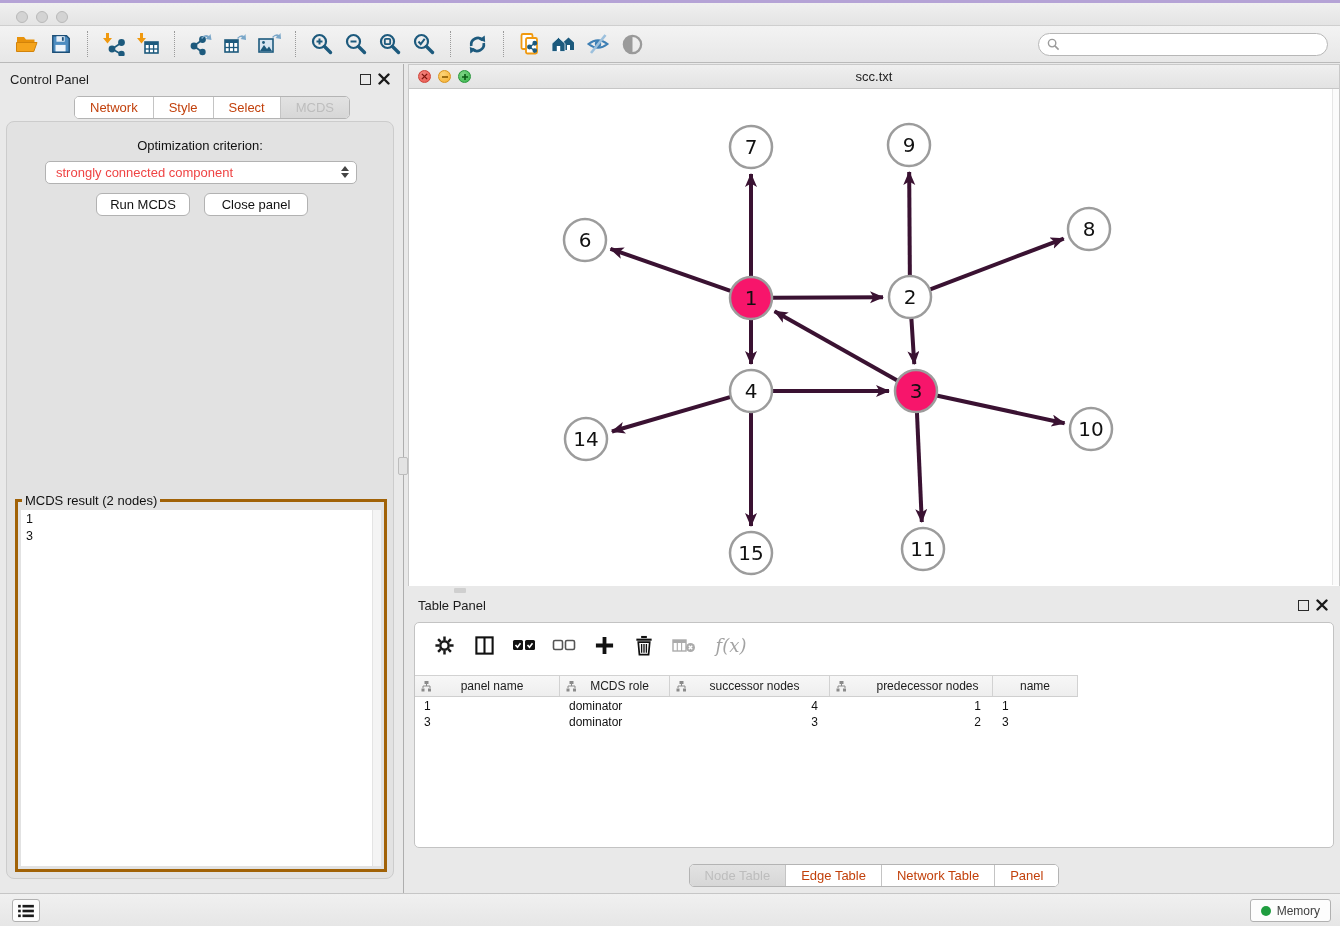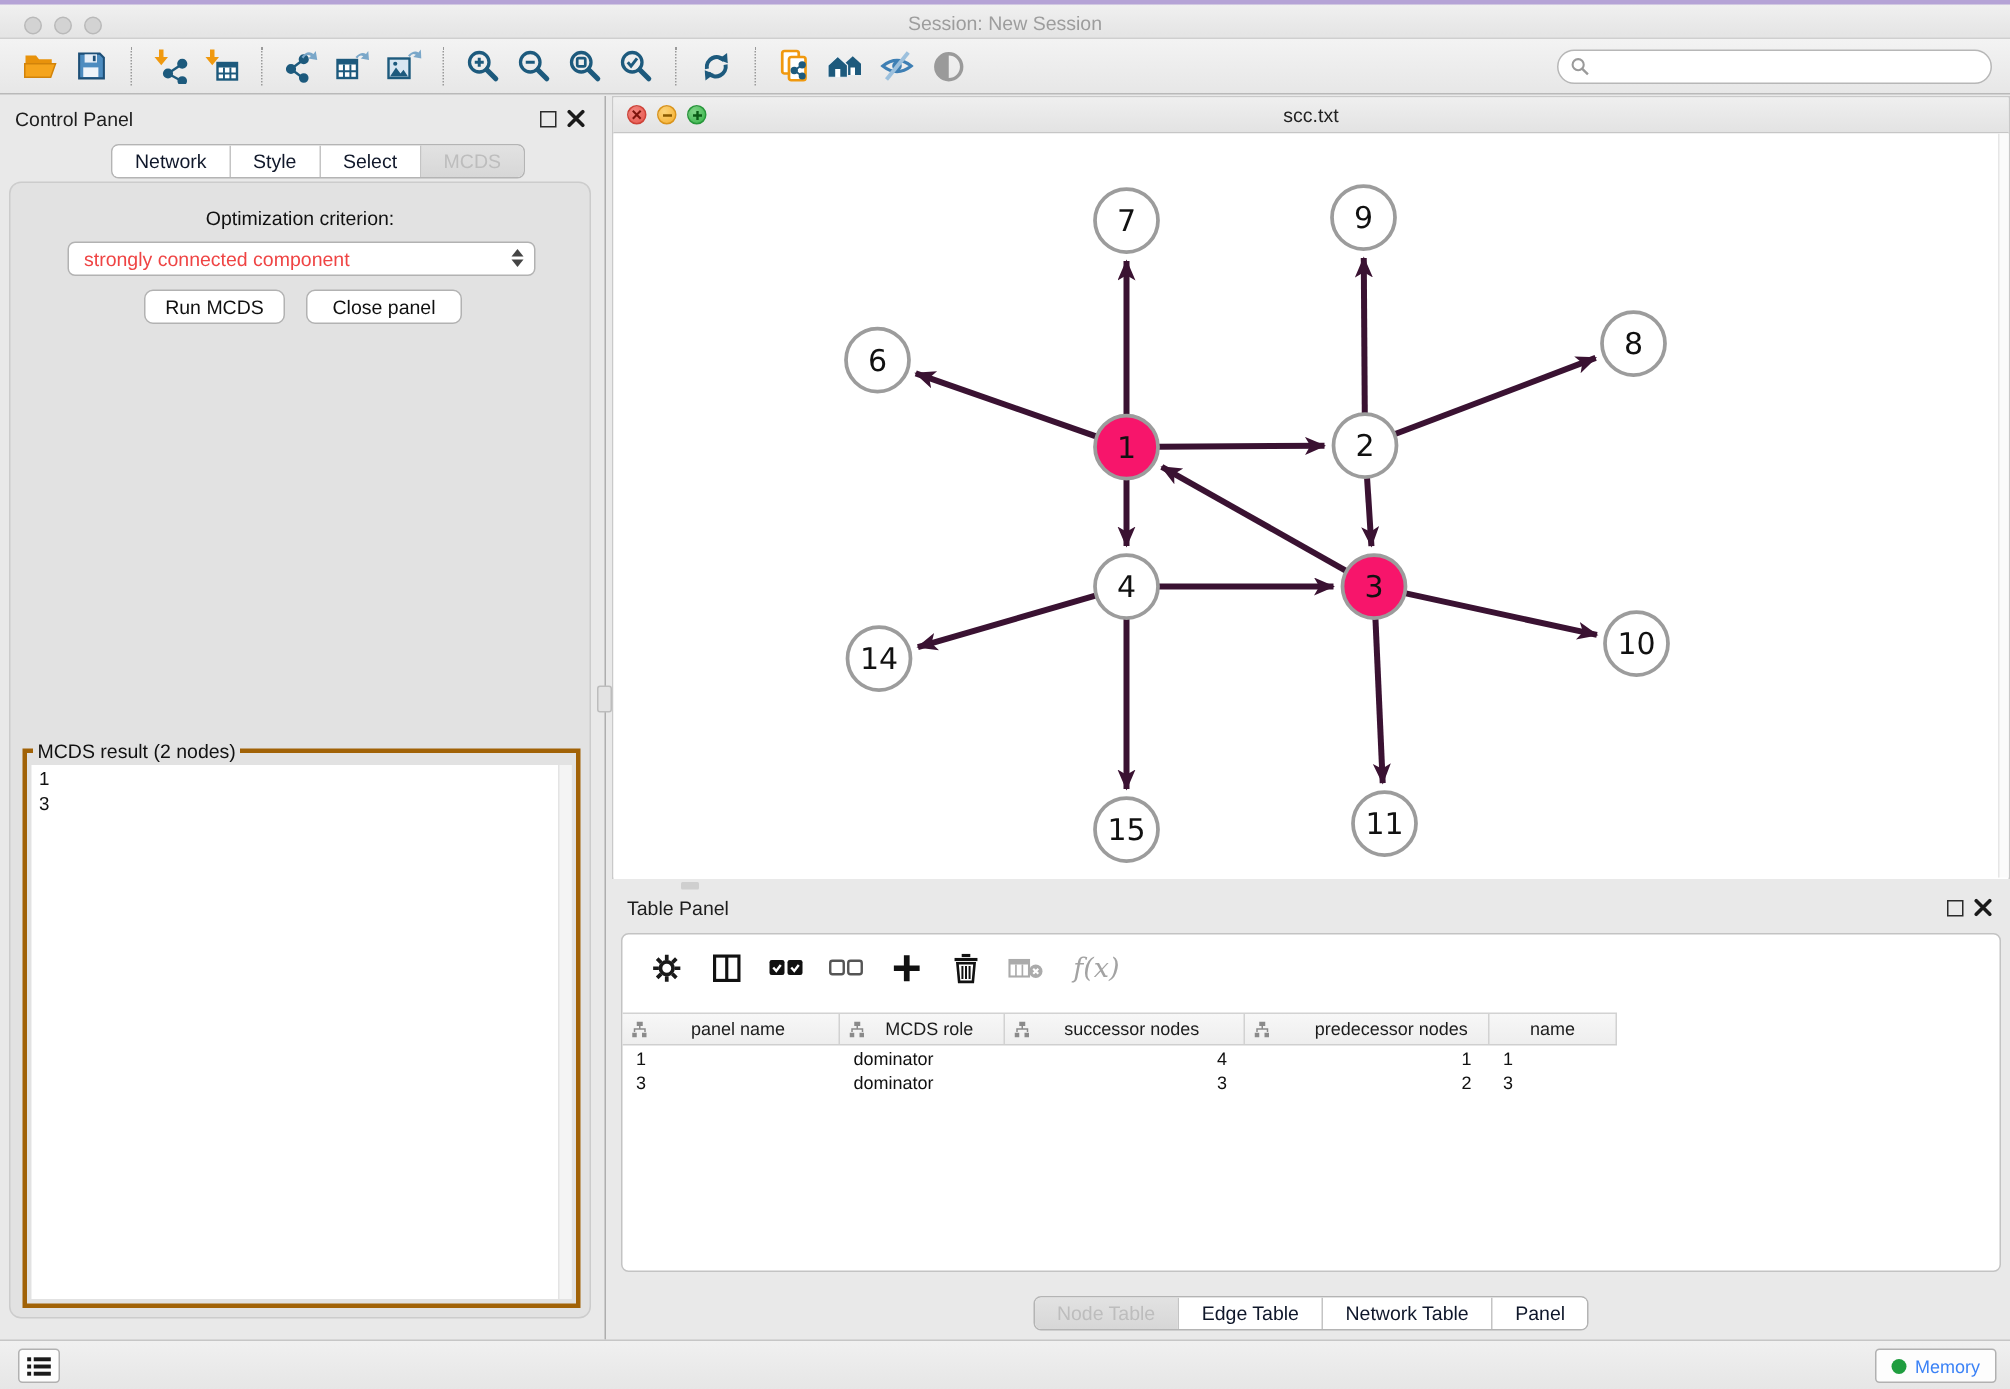--- a/index.html
+++ b/index.html
@@ -23,21 +23,21 @@
   .searchbox { position:absolute; right:12px; top:7px; width:290px; height:23px; background:#fff;
     border:1px solid #b7b7b7; border-radius:12px; display:flex; align-items:center; padding-left:8px; }
   .searchbox input { border:none; outline:none; flex:1; font-size:12px; background:transparent; margin-left:5px;
     font-family:"Liberation Sans",sans-serif; }
 
   
   .cp-header { position:absolute; left:0; top:66px; width:400px; height:26px; }
   .panel-title { position:absolute; left:10px; top:6px; font-size:13px; color:#1d1d1d; }
   .float-btn { position:absolute; width:11px; height:11px; border:1.5px solid #2a2a2a; background:transparent; }
   .segbar { position:absolute; display:flex; border:1px solid #b4b4b4; border-radius:5px; overflow:hidden; background:#fff; }
-  .seg { padding:3px 15px; font-size:13px; color:#0f172a; background:#fff; border-left:1px solid #c4c4c4; white-space:nowrap; }
+  .seg { padding:3px 15px; font-size:13px; color:#c2410c; background:#fff; border-left:1px solid #c4c4c4; white-space:nowrap; }
   .seg:first-child { border-left:none; }
   .seg.active { background:linear-gradient(#e2e2e2,#d7d7d7); color:#bdbdbd; }
   .cp-body { position:absolute; left:6px; top:121px; width:388px; height:758px;
     background:#e2e2e2; border:1px solid #cccccc; border-radius:8px; }
   .opt-label { position:absolute; left:0; top:16px; width:100%; text-align:center; font-size:13px; color:#111; }
   .cp-select { position:absolute; left:38px; top:39px; width:312px; height:23px; background:#fff;
     border:1px solid #b2b2b2; border-radius:5px; font-size:13px; color:#ef4444;
     display:flex; align-items:center; padding-left:10px; }
   .stepper { position:absolute; right:7px; top:4px; display:flex; flex-direction:column; gap:2px; align-items:center; }
   .tri-up { width:0; height:0; border-left:4px solid transparent; border-right:4px solid transparent; border-bottom:5px solid #444; }
@@ -90,31 +90,30 @@
   .td-cell { font-size:12px; color:#111; height:16px; line-height:16px; overflow:hidden; }
 
   .bottom-tabs-wrap { position:absolute; left:408px; top:864px; width:932px; display:flex; justify-content:center; }
 
   
   .statusbar { position:absolute; left:0; top:893px; width:1340px; height:33px;
     background:linear-gradient(#f0f0f0,#e6e6e6); border-top:1px solid #c6c6c6; }
   .status-left-btn { position:absolute; left:12px; top:5px; width:28px; height:23px; background:#fdfdfd;
     border:1px solid #b1b1b1; border-radius:3px; display:flex; align-items:center; justify-content:center; }
   .memory-btn { position:absolute; right:9px; top:5px; height:23px; padding:0 10px; background:#fdfdfd;
-    border:1px solid #b1b1b1; border-radius:3px; display:flex; align-items:center; gap:6px; font-size:12px; color:#3b82f6; }
+    border:1px solid #b1b1b1; border-radius:3px; display:flex; align-items:center; gap:6px; font-size:12px; color:#404040; }
   .mem-dot { width:10px; height:10px; border-radius:50%; background:#1f9d3f; }
 </style>
 </head>
 <body>
 
 <div class="titlebar">
   <div class="traffic-dot" style="left:16px"></div>
   <div class="traffic-dot" style="left:36px"></div>
   <div class="traffic-dot" style="left:56px"></div>
-  <div class="titlebar-title">Session: New Session</div>
 </div>
 
 <div class="toolbar">
   <div class="tbtn">
     <svg width="24" height="24" viewBox="0 0 24 24">
         <path d="M2 5h7l2 2.5h8.5V10H2z" fill="#e8920b"></path>
         <path d="M1.5 10.5h20.5l-3.2 9H1.5z" fill="#f5a41c" stroke="#d2830a" stroke-width="1"></path>
       </svg>
   </div>
   <div class="tbtn">

